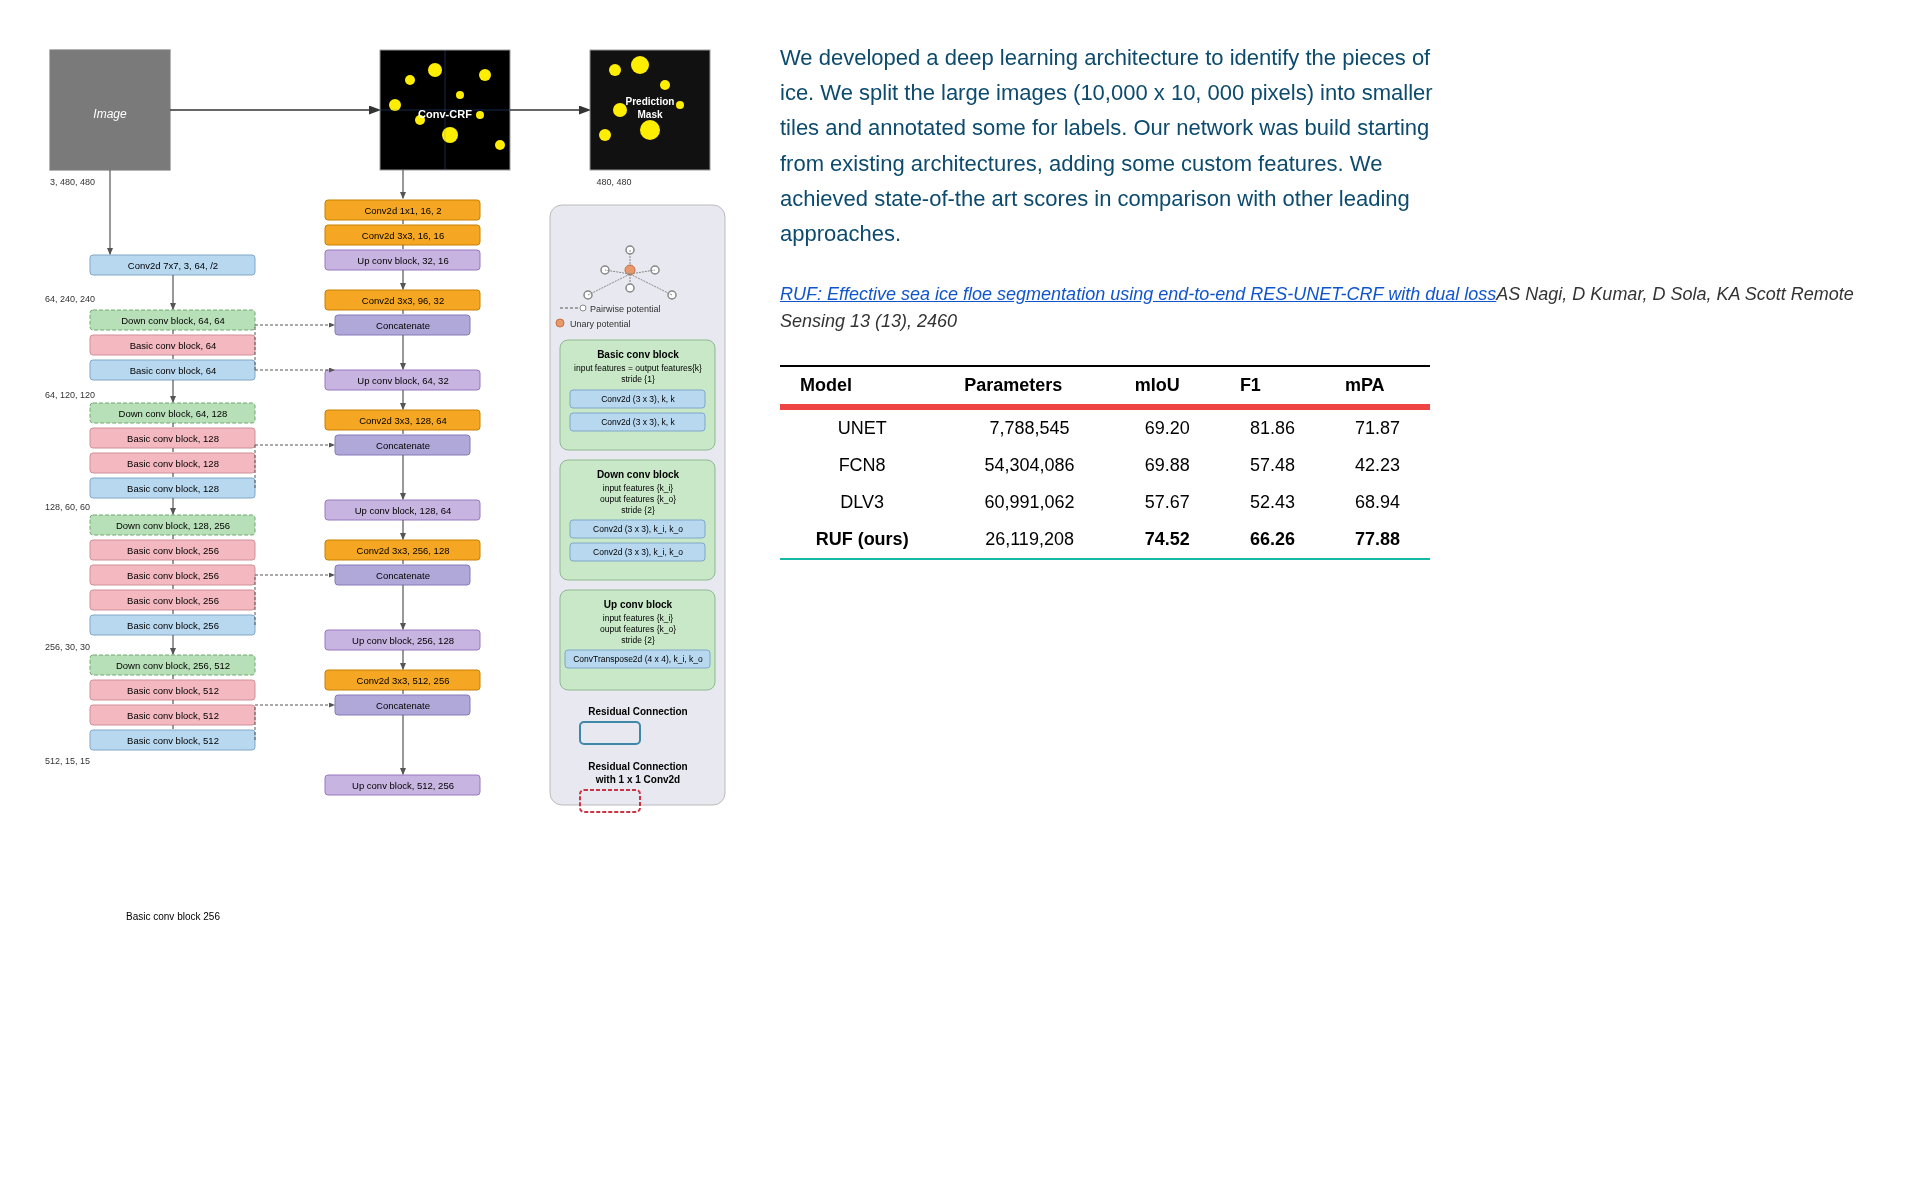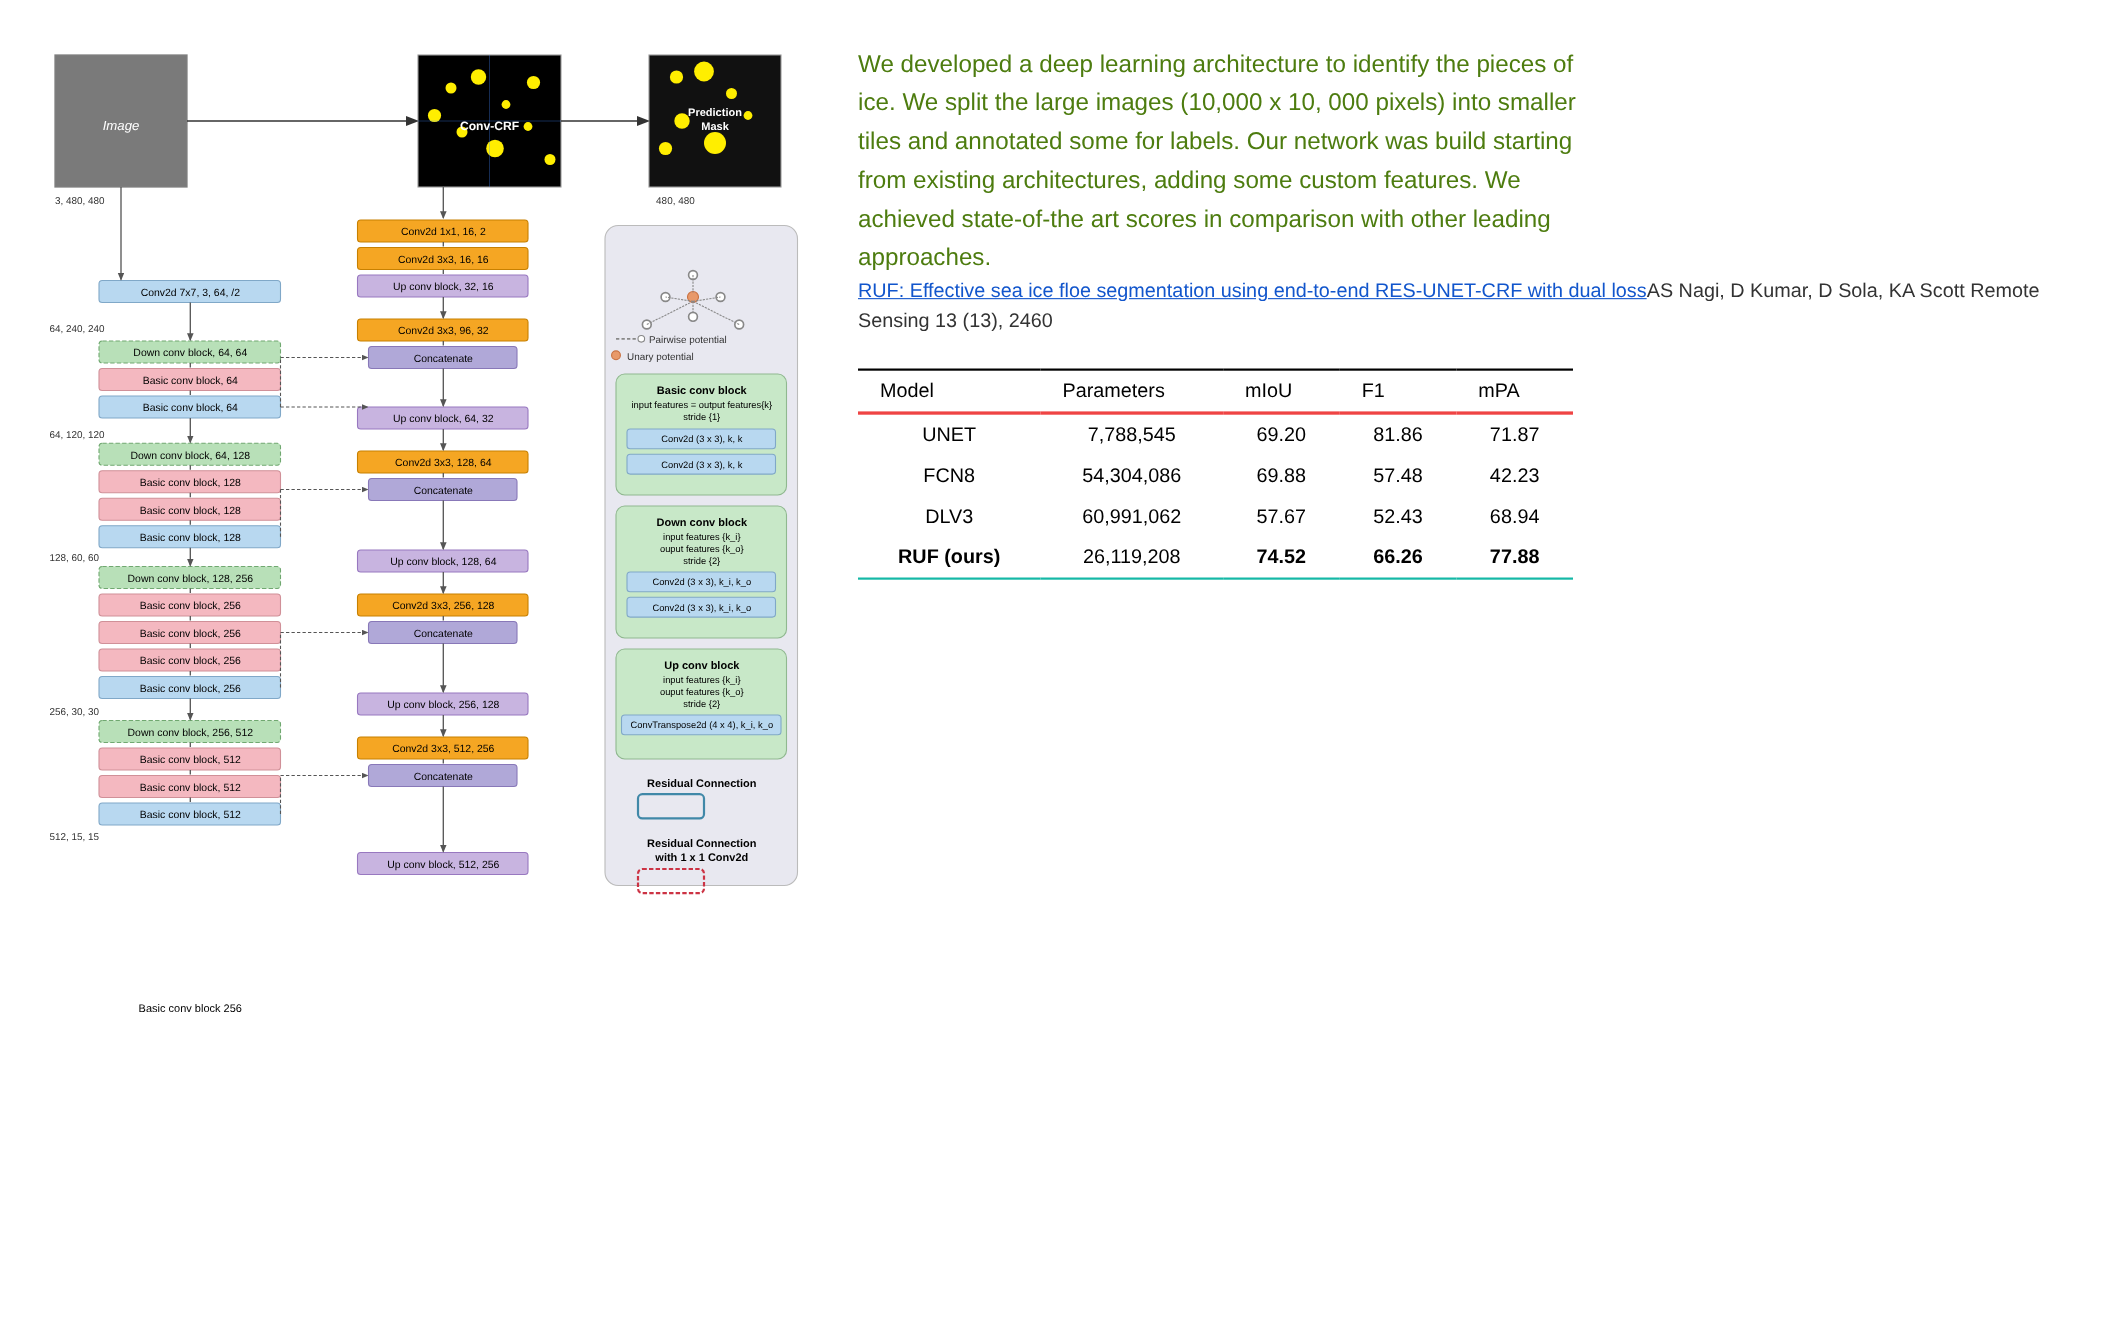--- a/index.html
+++ b/index.html
@@ -22,51 +22,53 @@
 
     .right-panel {
       flex: 1;
       padding: 20px 40px;
     }
 
     
     .description-text {
       font-size: 22px;
       line-height: 1.6;
-      color: #4d7c0f;
+      color: #0c4a6e;
+      margin-bottom: 30px;
       max-width: 680px;
     }
 
     .citation-link {
       color: #1155cc;
       text-decoration: underline;
       font-size: 18px;
     }
 
     .citation-text {
       font-size: 18px;
       color: #333;
       margin-bottom: 30px;
       line-height: 1.5;
+      font-style: italic;
     }
 
     
     .results-table {
       width: 100%;
       max-width: 650px;
       border-collapse: collapse;
       font-size: 18px;
     }
 
     .results-table th {
       border-top: 2px solid #000;
-      border-bottom: 3px solid #ef4444;
+      border-bottom: 6px solid #ef4444;
       padding: 8px 20px;
       text-align: left;
-      font-weight: normal;
+      font-weight: bold;
     }
 
     .results-table td {
       padding: 8px 20px;
       text-align: center;
     }
 
     .results-table tr:last-child td {
       border-bottom: 2px solid #14b8a6;
     }

